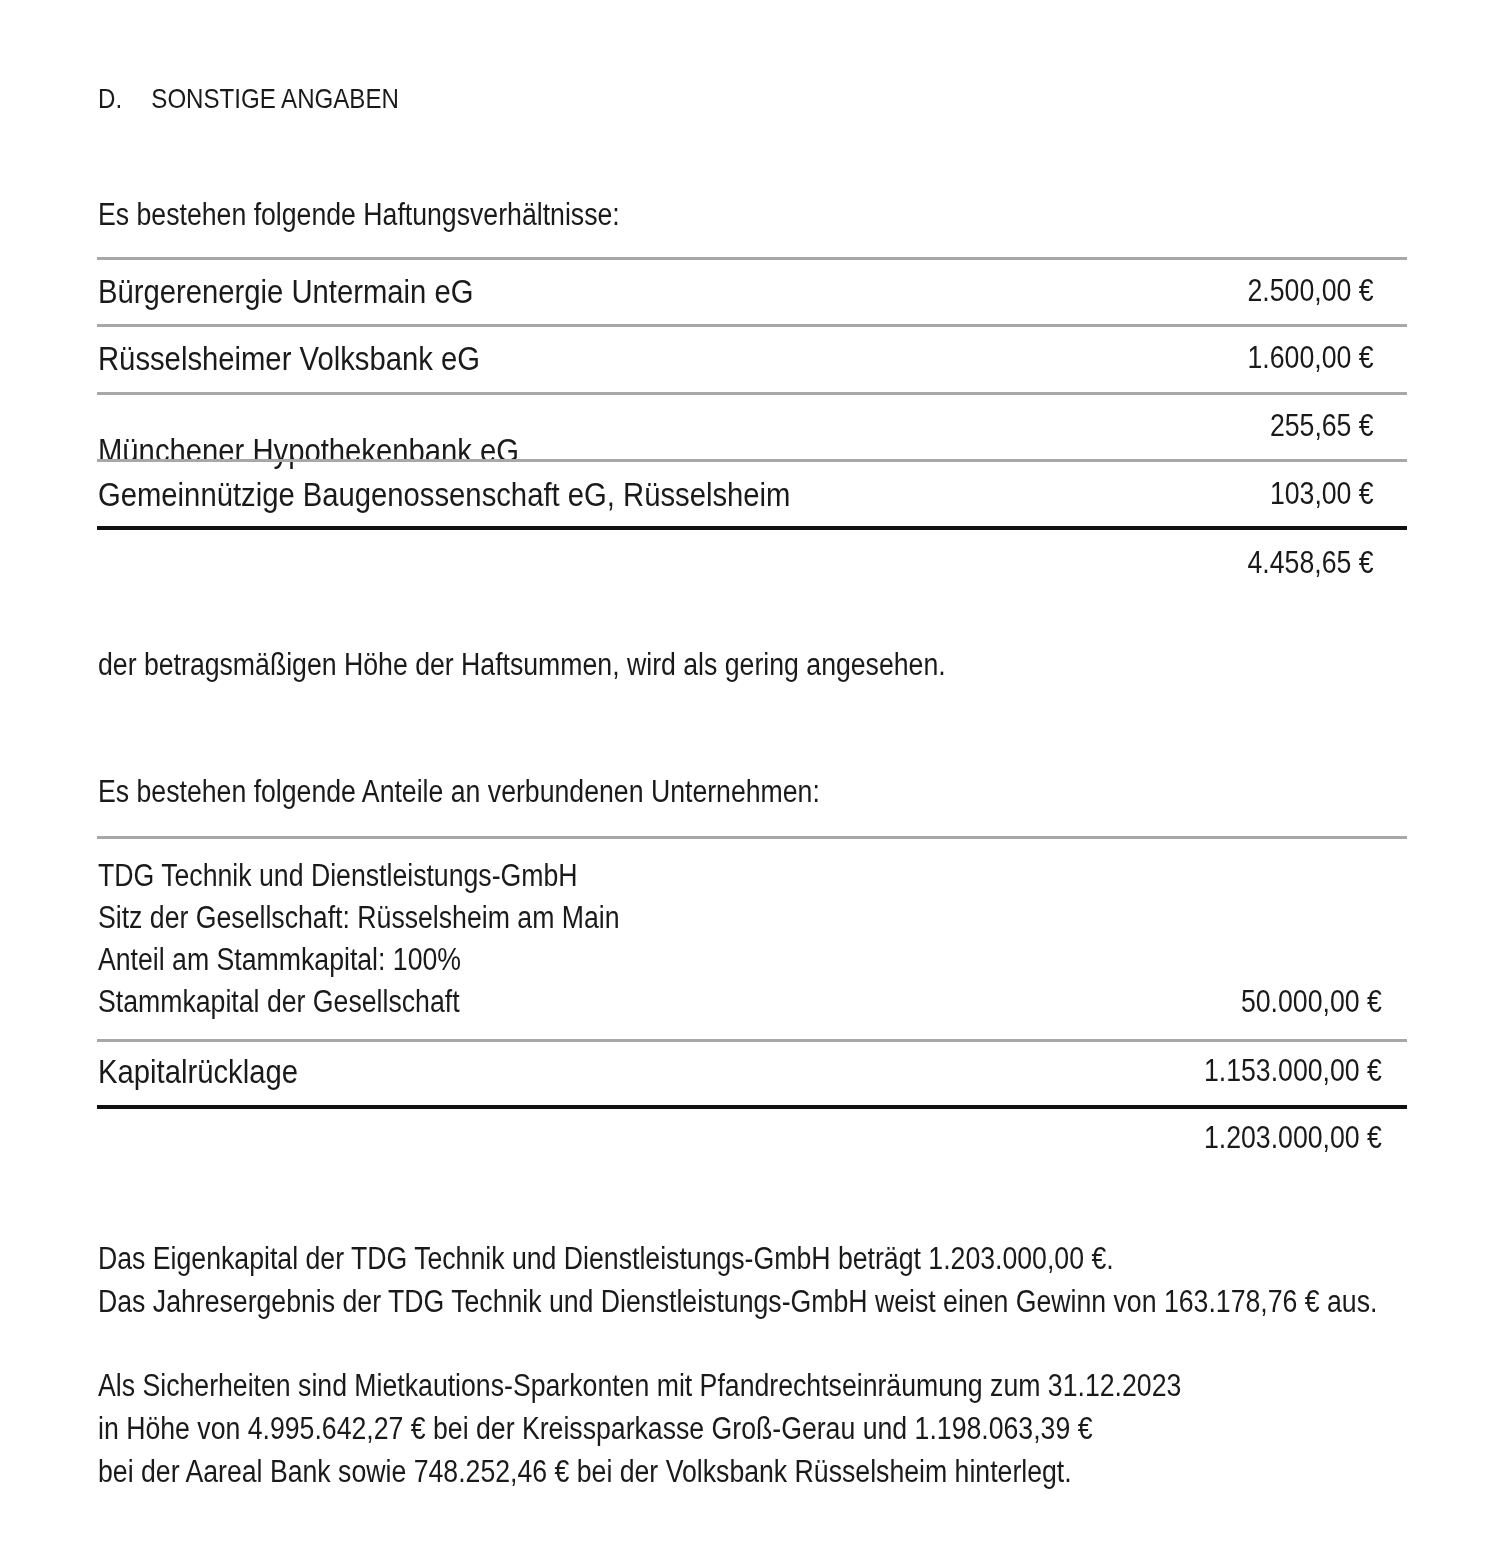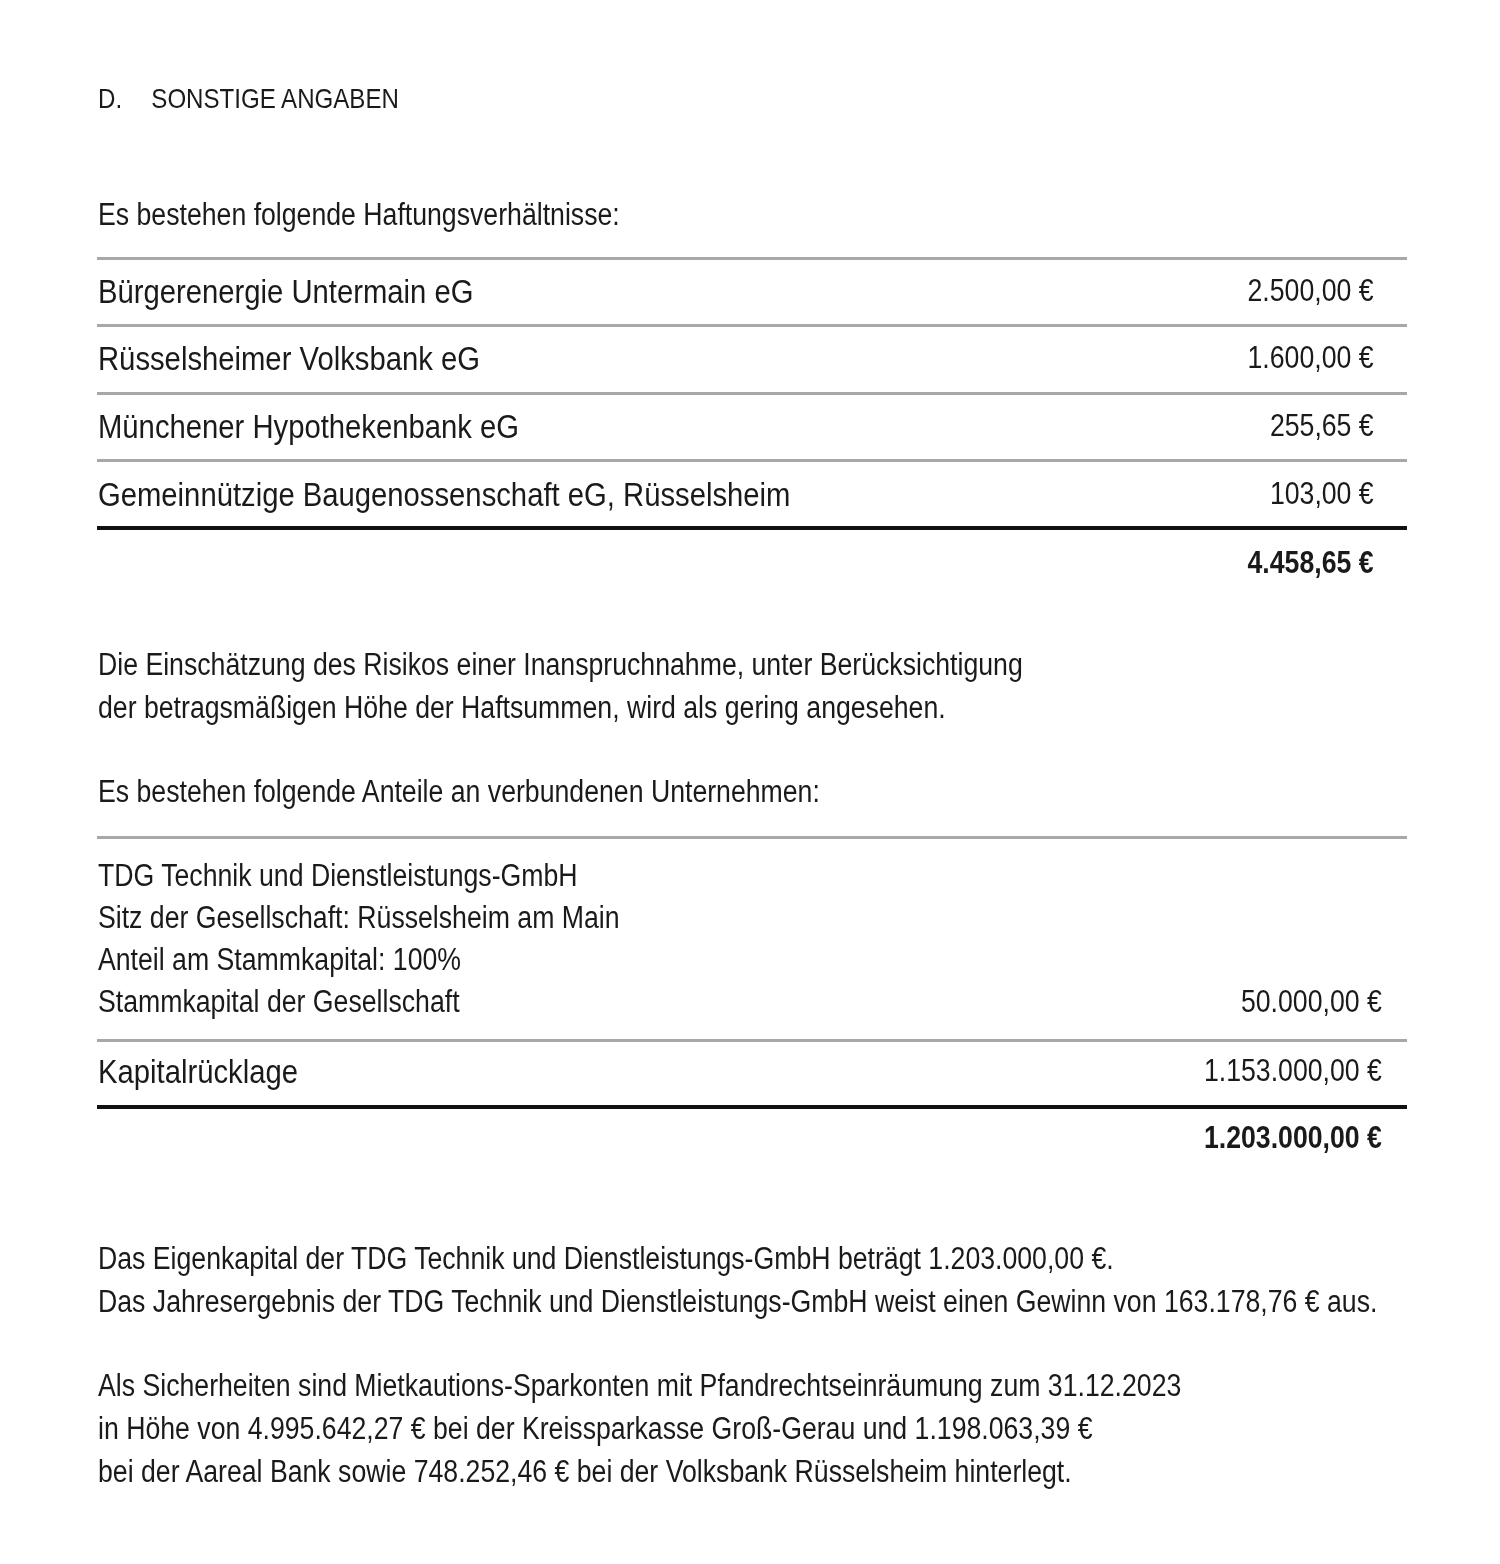--- a/index.html
+++ b/index.html
@@ -12,21 +12,21 @@
   .narrow-r { transform: scaleX(0.86); transform-origin: right center; display: inline-block; white-space: nowrap; }
   .abs { position: absolute; }
   .heading { left: 98px; top: 74px; font-size: 28px; line-height: 50px; letter-spacing: 0px; }
   .heading .letter { display: inline-block; width: 62px; }
   .para { left: 98px; font-size: 31px; line-height: 43px; }
   .rule { position: absolute; left: 97px; width: 1310px; height: 3px; background: #a8a8a8; }
   .rule.dark { height: 4px; background: #111111; }
   .row-label { position: absolute; left: 98px; font-size: 34px; line-height: 40px; }
   .row-amount { position: absolute; right: 126px; font-size: 31px; line-height: 40px; text-align: right; }
   .row-amount.wide { right: 118px; }
-  .bold { font-weight: bold; }
+  .bold { font-weight: normal; }
 </style>
 </head>
 <body>
 
 <div class="abs heading">
   <span class="narrow">
     <span class="letter">D.</span><span>SONSTIGE ANGABEN</span>
   </span>
 </div>
 
@@ -43,36 +43,35 @@
   </div>
   <div class="rule" style="top:324px;"></div>
 
   <div>
     <div class="row-label" style="top:338px;"><span class="narrow">Rüsselsheimer Volksbank eG</span></div>
     <div class="row-amount" style="top:338px;"><span class="narrow-r">1.600,00 €</span></div>
   </div>
   <div class="rule" style="top:392px;"></div>
 
   <div>
-    <div class="row-label" style="top:406px;"><span class="narrow">Münchener Hypothekenbank eG</span></div>
+    <div class="row-label" style="top:430px;"><span class="narrow">Münchener Hypothekenbank eG</span></div>
     <div class="row-amount" style="top:406px;"><span class="narrow-r">255,65 €</span></div>
   </div>
   <div class="rule" style="top:459px;"></div>
 
   <div>
     <div class="row-label" style="top:474px;"><span class="narrow">Gemeinnützige Baugenossenschaft eG, Rüsselsheim</span></div>
     <div class="row-amount" style="top:474px;"><span class="narrow-r">103,00 €</span></div>
   </div>
   <div class="rule dark" style="top:526px;"></div>
 
   <div class="row-amount bold" style="top:543px;"><span class="narrow-r">4.458,65 €</span></div>
 </div>
 
 <div class="abs para" style="top:643px;">
-  <div><span class="narrow">Die Einschätzung des Risikos einer Inanspruchnahme, unter Berücksichtigung</span></div>
   <div><span class="narrow">der betragsmäßigen Höhe der Haftsummen, wird als gering angesehen.</span></div>
 </div>
 
 <div class="abs para" style="top:770px;">
   <span class="narrow">Es bestehen folgende Anteile an verbundenen Unternehmen:</span>
 </div>
 
 <div>
   <div class="rule" style="top:836px;"></div>
 

